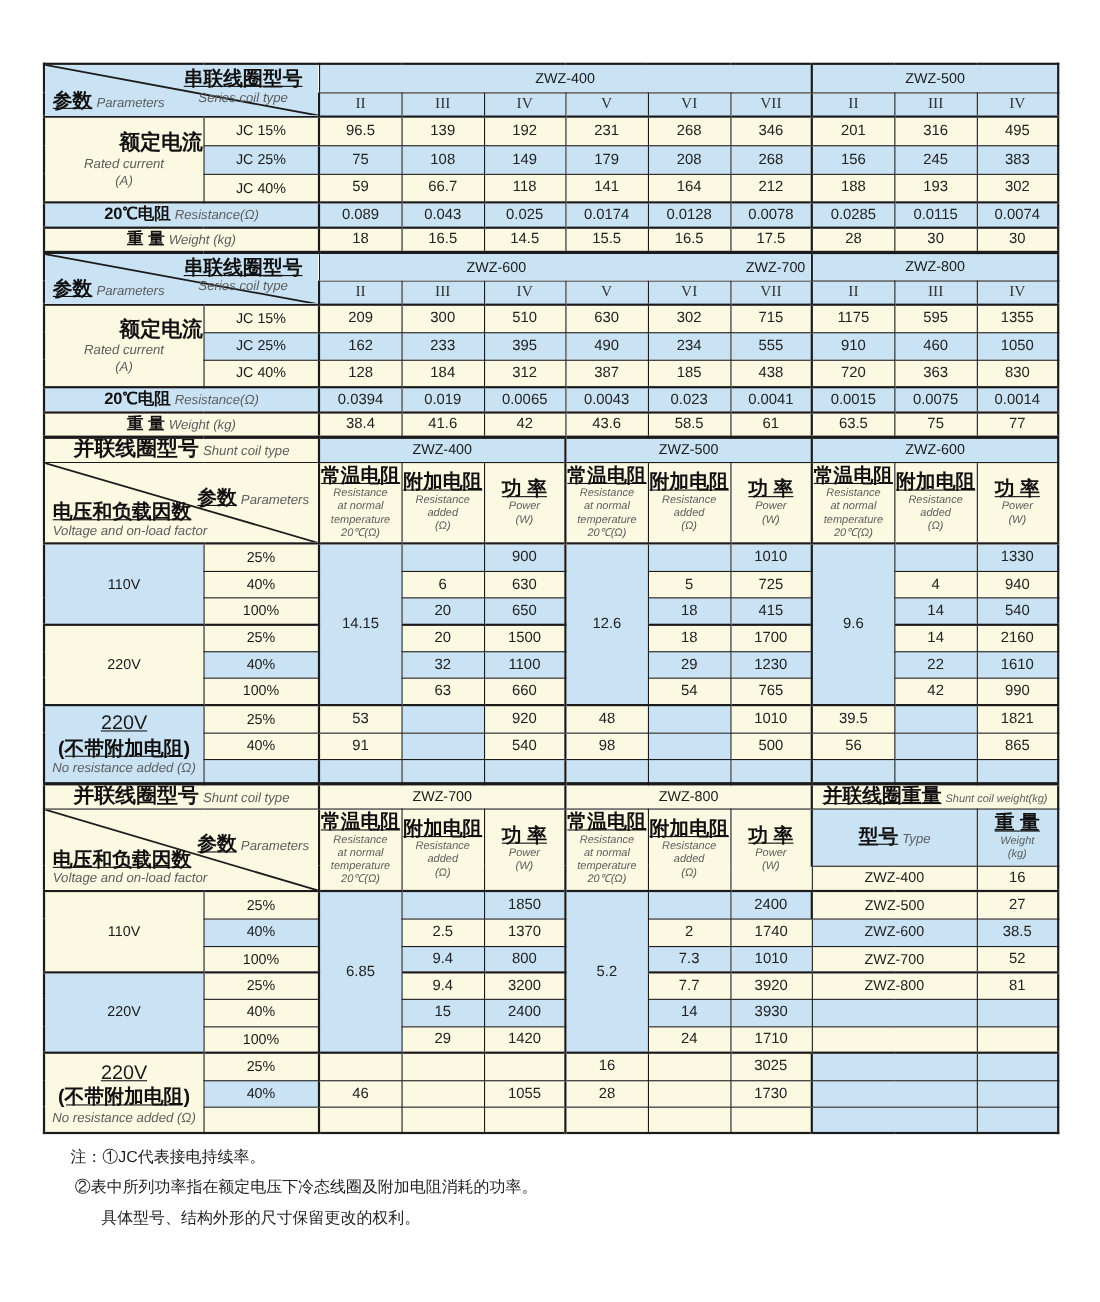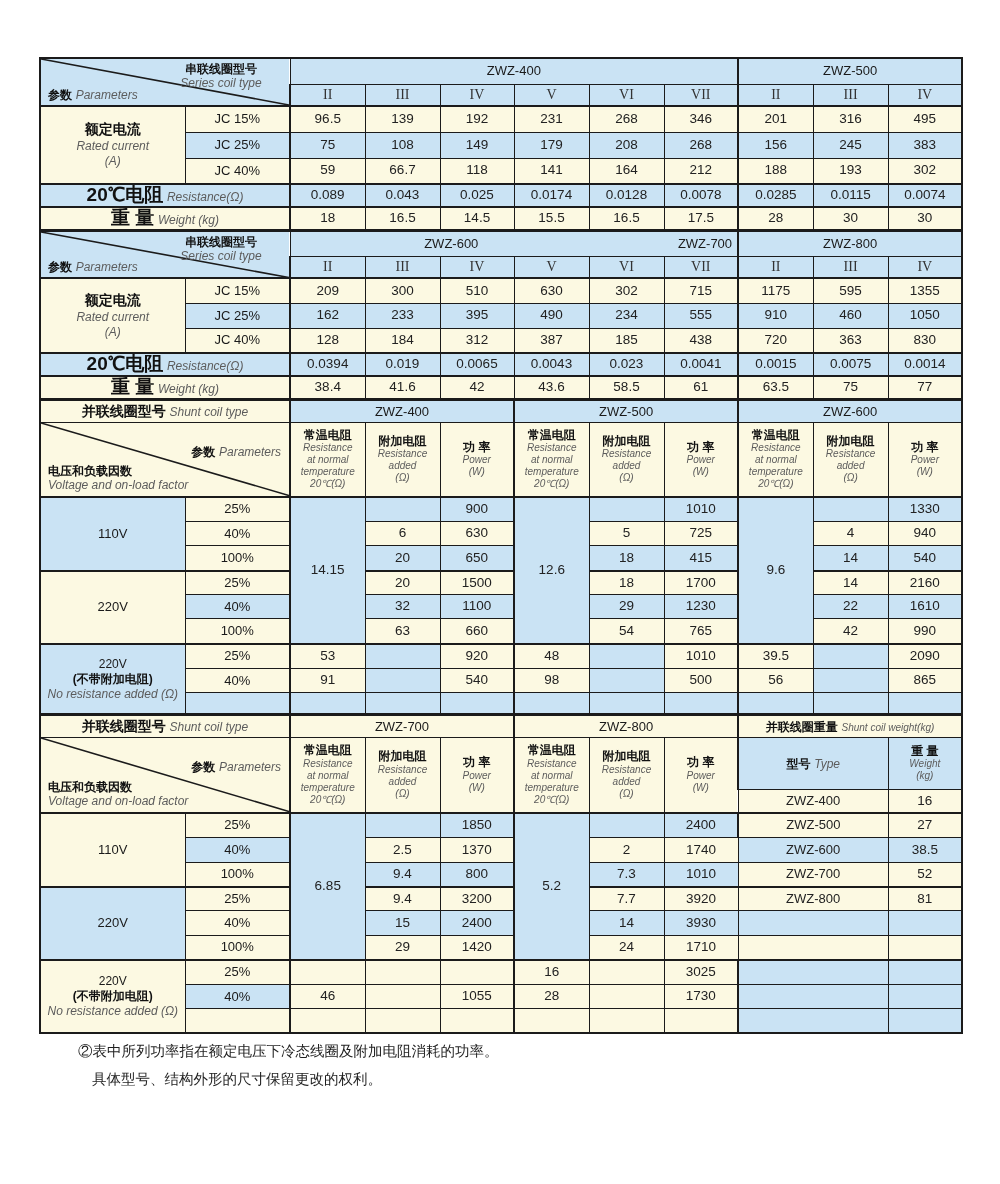--- a/index.html
+++ b/index.html
@@ -5,21 +5,21 @@
   html,body{margin:0;padding:0;background:#ffffff;}
   .page{position:relative;width:1000px;height:1184px;background:#fff;font-family:"Liberation Sans",sans-serif;color:#1a1a1a;overflow:hidden;}
   .title{position:absolute;left:40px;top:20px;white-space:nowrap;}
   .title .zh-t{font-size:22px;font-weight:bold;letter-spacing:3px;color:#2b2b2b;}
   .title .en-t{font-size:19px;font-style:italic;font-weight:bold;color:#8c8c8c;margin-left:14px;letter-spacing:1px;}
   table.tb{position:absolute;left:39px;top:57px;border-collapse:collapse;table-layout:fixed;width:922px;border:2px solid #1b1b1b;}
   td{border:1px solid #1b1b1b;text-align:center;vertical-align:middle;padding:0;font-size:13px;line-height:1.1;overflow:hidden;}
   .B{background:#cae3f4;}
   .C{background:#fcf9e2;}
   .zh{font-weight:bold;color:#111;}
-  .s15{font-size:19px;}.s14{font-size:14px;}.s13{font-size:12px;}
+  .s15{font-size:15px;}.s14{font-size:19px;text-align:right;}.s13{font-size:18px;text-decoration:underline;}
   .en{font-style:italic;color:#5c5c5c;font-weight:normal;}
   .e12{font-size:12px;}.e10{font-size:10px;line-height:1.2;}
   .pre{white-space:pre-line;}
   .rom{font-family:"Liberation Serif",serif;font-size:14px;color:#333;}
   .num{font-size:13.5px;color:#222;}
   .mod{font-size:13px;color:#222;}
   .bl2{border-left-width:2px;}
   tr.bt2 td{border-top-width:2px;}
   tr.bt3 td{border-top-width:3px;}
   td.diag{position:relative;}
@@ -27,21 +27,21 @@
   .dtr{position:absolute;right:8px;top:3px;width:120px;text-align:center;}
   .dbl{position:absolute;left:7px;bottom:3px;text-align:left;white-space:nowrap;}
   .dtr2{position:absolute;right:8px;top:22px;text-align:right;white-space:nowrap;}
   .dbl2{position:absolute;left:7px;bottom:4px;text-align:left;white-space:nowrap;}
   .grp2{position:relative;}
   .grp2 .g-left{position:absolute;left:36%;top:50%;transform:translate(-50%,-50%);}
   .grp2 .g-right{position:absolute;right:5px;top:50%;transform:translateY(-50%);}
   .vlabel div{line-height:1.25;}
   .notes{position:absolute;left:64px;top:1042px;font-size:14.5px;color:#1f1f1f;}
   .notes div{margin-bottom:9px;}
-  .notes .n2{margin-left:14px;}
+  .notes .n2{margin-left:4px;}
   .notes .n3{margin-left:28px;}
 </style>
 </head>
 <body>
 
 <div class="page">
 
 
   <table class="tb">
     <colgroup>
@@ -377,21 +377,21 @@
       </td>
       <td class="C">25%</td>
       <td class="C num bl2">53</td>
       <td class="B"></td>
       <td class="C num">920</td>
       <td class="C num bl2">48</td>
       <td class="B"></td>
       <td class="C num">1010</td>
       <td class="C num bl2">39.5</td>
       <td class="B"></td>
-      <td class="C num">2090</td>
+      <td class="C num">1821</td>
     </tr>
     <tr style="height:24px">
       <td class="C">40%</td>
       <td class="C num bl2">91</td>
       <td class="B"></td>
       <td class="C num">540</td>
       <td class="C num bl2">98</td>
       <td class="B"></td>
       <td class="C num">500</td>
       <td class="C num bl2">56</td>
@@ -568,17 +568,18 @@
       <td class="C bl2"></td>
       <td class="C"></td>
       <td class="C"></td>
       <td class="B bl2" colspan="2"></td>
       <td class="B"></td>
     </tr>
   </tbody>
     </table>
 
   <div class="notes">
+    <div class="n1">注：①JC代表接电持续率。</div>
     <div class="n2">②表中所列功率指在额定电压下冷态线圈及附加电阻消耗的功率。</div>
     <div class="n3">具体型号、结构外形的尺寸保留更改的权利。</div>
   </div>
 
 </div>
 
 </body></html>

